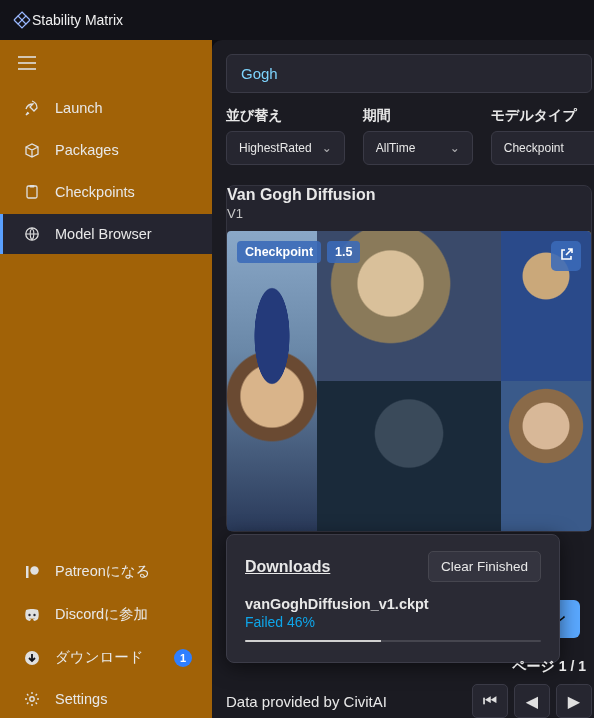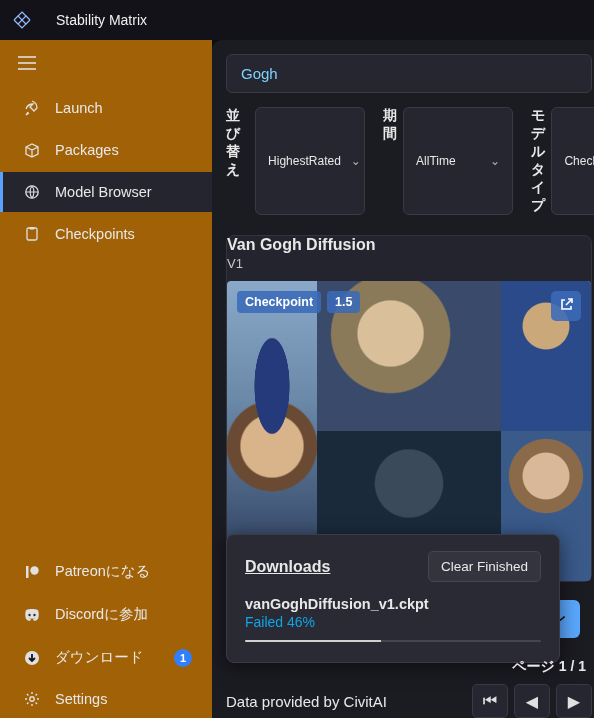--- a/index.html
+++ b/index.html
@@ -8,21 +8,21 @@
     background: #0e0e12;
     font-family: -apple-system, "Segoe UI", sans-serif;
     color: #e8e8e8;
     overflow: hidden;
     position: relative;
   }
   .titlebar {
     height: 40px;
     display: flex; align-items: center;
     padding: 0 12px;
-    gap: 24px;
+    gap: 0;
     background: #121218;
   }
   .logo {
     width: 20px; height: 20px;
     display:flex;align-items:center;justify-content:center;
   }
   .title { font-size: 14px; font-weight: 500; color:#f0f0f0; }
 
   .shell { display:flex; height: calc(100% - 40px); }
 
@@ -70,21 +70,21 @@
     background:#262630;
     border:1px solid #3a3a46;
     border-radius:6px;
     padding:10px 14px;
     font-size:15px;
     color:#7dd3fc;
     margin-right:0;
     width: calc(100% - 2px);
   }
   .filters { display:flex; gap:18px; margin-top:14px; }
-  .filter { display:flex; flex-direction:row; gap:6px; }
+  .filter { display:flex; flex-direction:column; gap:6px; }
   .filter-label { font-size:14px; font-weight:600; }
   .dropdown {
     background:#262630;
     border:1px solid #3a3a46;
     border-radius:6px;
     padding:9px 12px;
     font-size:12px;
     display:flex;align-items:center;gap:10px;
     min-width:110px;
     cursor:pointer;
@@ -227,37 +227,37 @@
         <span>Launch</span>
       </div>
       <div class="nav-item">
         <span class="ico">
             <svg width="16" height="16" viewBox="0 0 16 16">
               <path fill="none" stroke="#e0e0e0" stroke-width="1.3" d="M2 5l6-3 6 3v7l-6 3-6-3zM2 5l6 3 6-3M8 8v7"></path>
             </svg>
           </span>
         <span>Packages</span>
       </div>
+      <div class="nav-item">
+        <span class="ico">
+            <svg width="16" height="16" viewBox="0 0 16 16">
+              <rect x="3" y="2" width="10" height="12" rx="1.5" fill="none" stroke="#e0e0e0" stroke-width="1.3"></rect>
+              <rect x="5.5" y="1" width="5" height="2.5" rx="1" fill="#e0e0e0"></rect>
+            </svg>
+          </span>
+        <span>Checkpoints</span>
+      </div>
       <div class="nav-item active">
         <span class="ico">
             <svg width="16" height="16" viewBox="0 0 16 16">
               <circle cx="8" cy="8" r="6.2" fill="none" stroke="#e0e0e0" stroke-width="1.3"></circle>
               <path fill="none" stroke="#e0e0e0" stroke-width="1.1" d="M2 8h12M8 2c2.5 3 2.5 9 0 12M8 2c-2.5 3-2.5 9 0 12"></path>
             </svg>
           </span>
         <span>Model Browser</span>
-      </div>
-      <div class="nav-item">
-        <span class="ico">
-            <svg width="16" height="16" viewBox="0 0 16 16">
-              <rect x="3" y="2" width="10" height="12" rx="1.5" fill="none" stroke="#e0e0e0" stroke-width="1.3"></rect>
-              <rect x="5.5" y="1" width="5" height="2.5" rx="1" fill="#e0e0e0"></rect>
-            </svg>
-          </span>
-        <span>Checkpoints</span>
       </div>
     </div>
 
     <div class="spacer"></div>
 
     <div class="nav nav-bottom">
       <div class="nav-item">
         <span class="ico">
             <svg width="16" height="16" viewBox="0 0 16 16">
               <rect x="2" y="2" width="2.5" height="12" fill="#e0e0e0"></rect>

